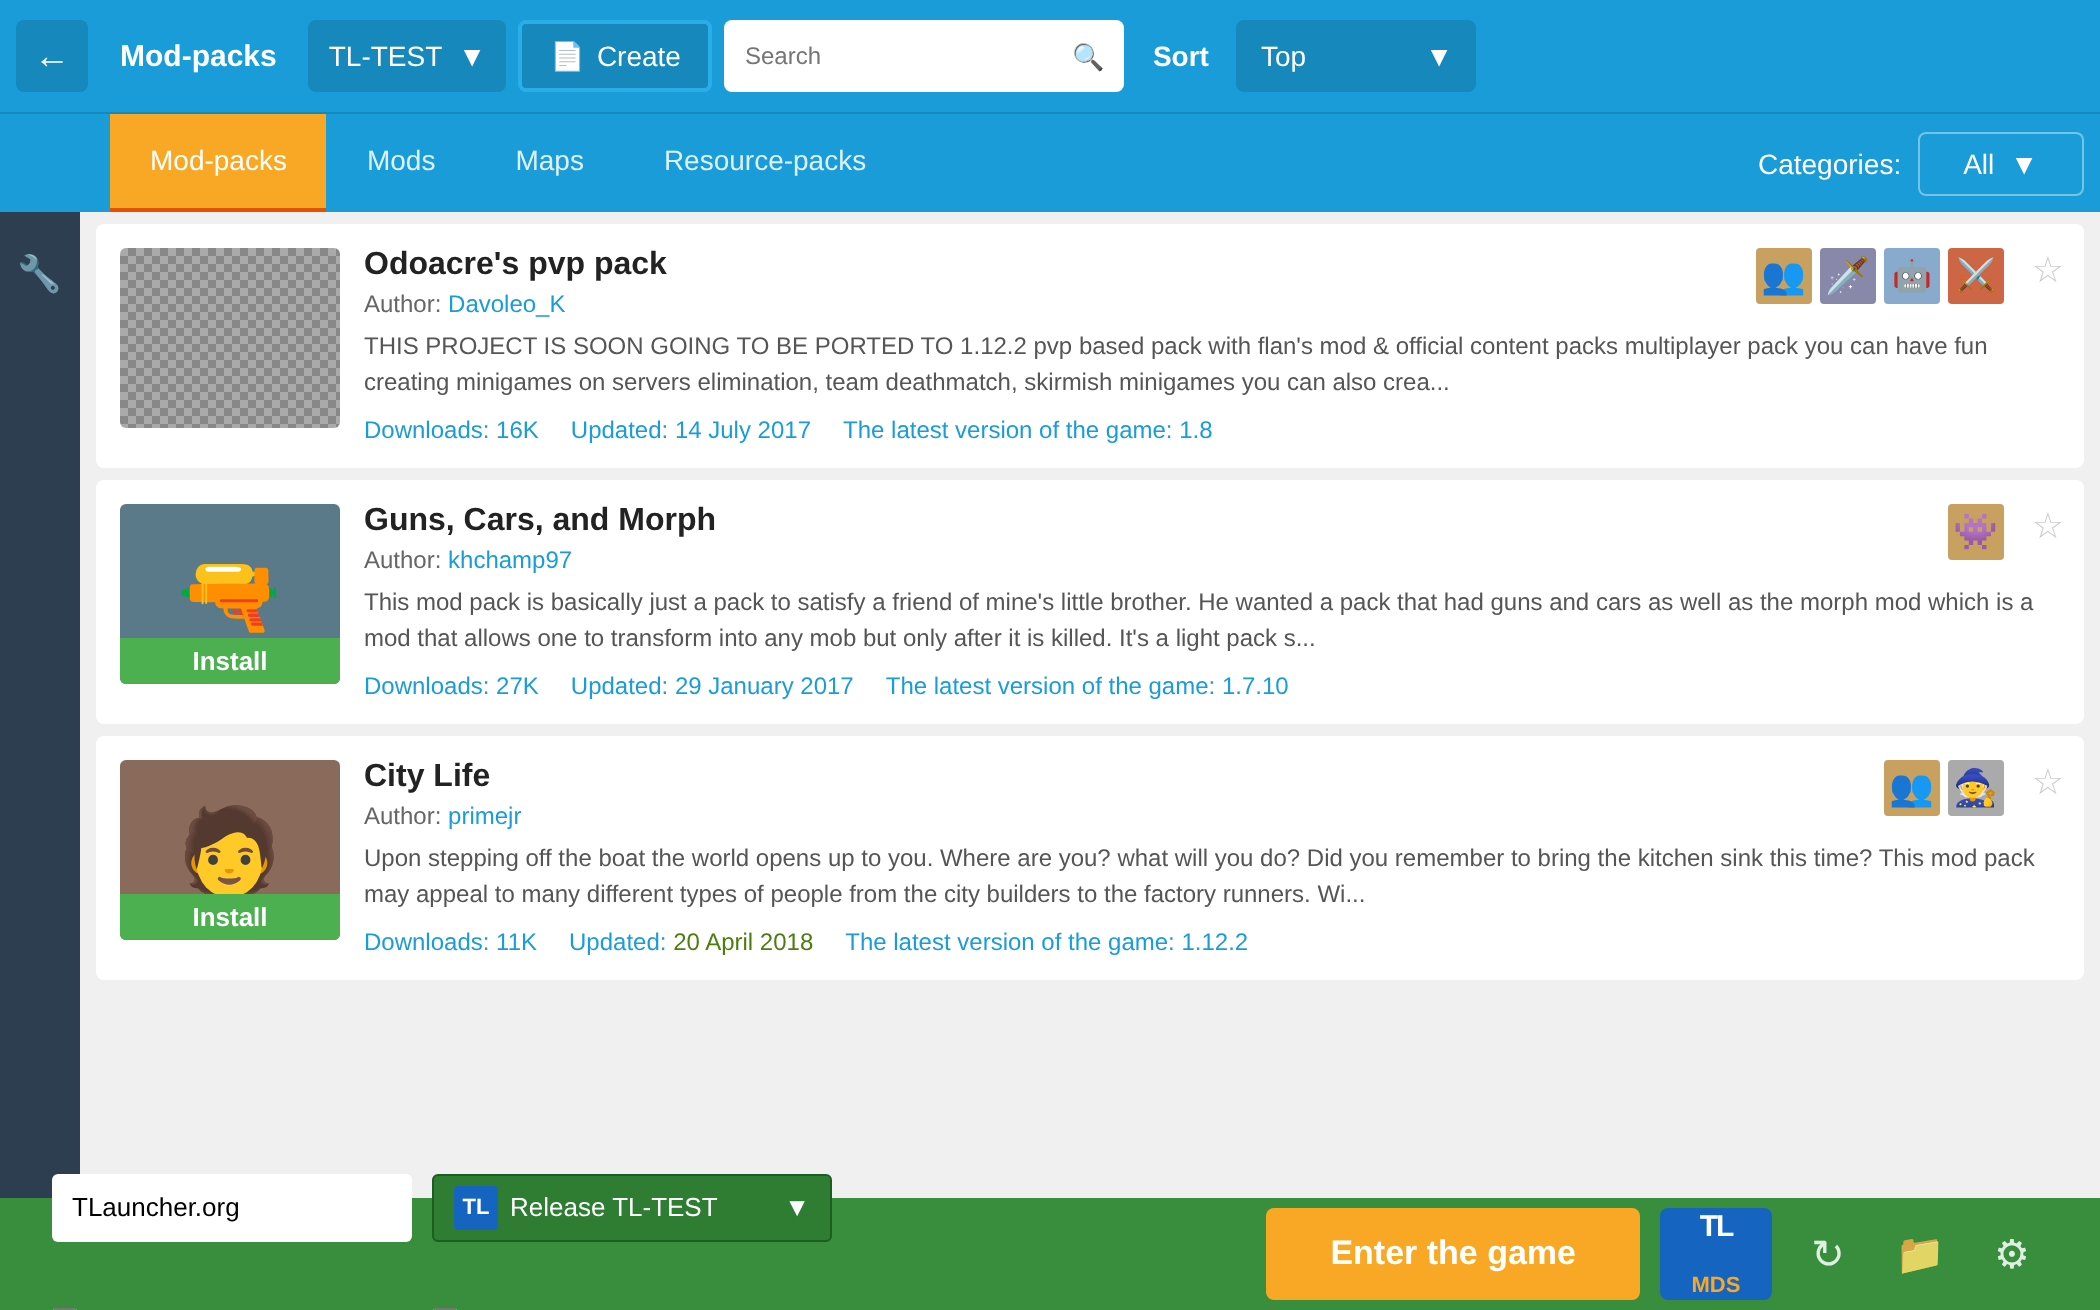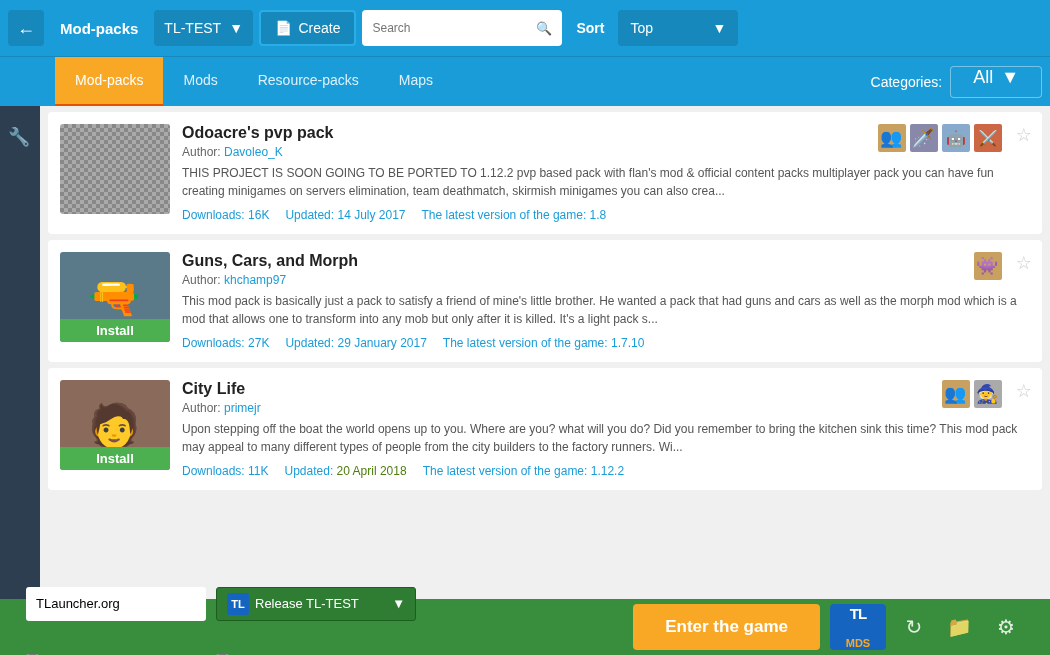--- a/index.html
+++ b/index.html
@@ -129,25 +129,25 @@
       margin-left: auto;
       padding-right: 8px;
     }
     .categories-select {
       background: #1a9cd8;
       border: 1px solid rgba(255,255,255,0.4);
       color: white;
       height: 32px;
       padding: 0 22px;
       border-radius: 4px;
-      font-size: 18px;
+      font-size: 14px;
       min-width: 80px;
       margin-right: 8px;
       display: flex;
-      align-items: flex-start;
+      align-items: center;
       gap: 8px;
       cursor: pointer;
     }
 
     
     .main-area {
       display: flex;
       height: calc(655px - 56px - 50px - 56px);
       background: #f0f0f0;
     }
@@ -397,24 +397,24 @@
 
 <div class="nav-bar">
 
   <div class="nav-tab active">
     <span>Mod-packs</span>
   </div>
   <div class="nav-tab">
     <span>Mods</span>
   </div>
   <div class="nav-tab">
+    <span>Maps</span>
+  </div>
+  <div class="nav-tab">
     <span>Resource-packs</span>
-  </div>
-  <div class="nav-tab">
-    <span>Maps</span>
   </div>
   <span class="categories-label">Categories:</span>
   <div class="categories-select">
     <span>All</span>
     <span>▼</span>
   </div>
 </div>
 
 <div class="main-area">
 

